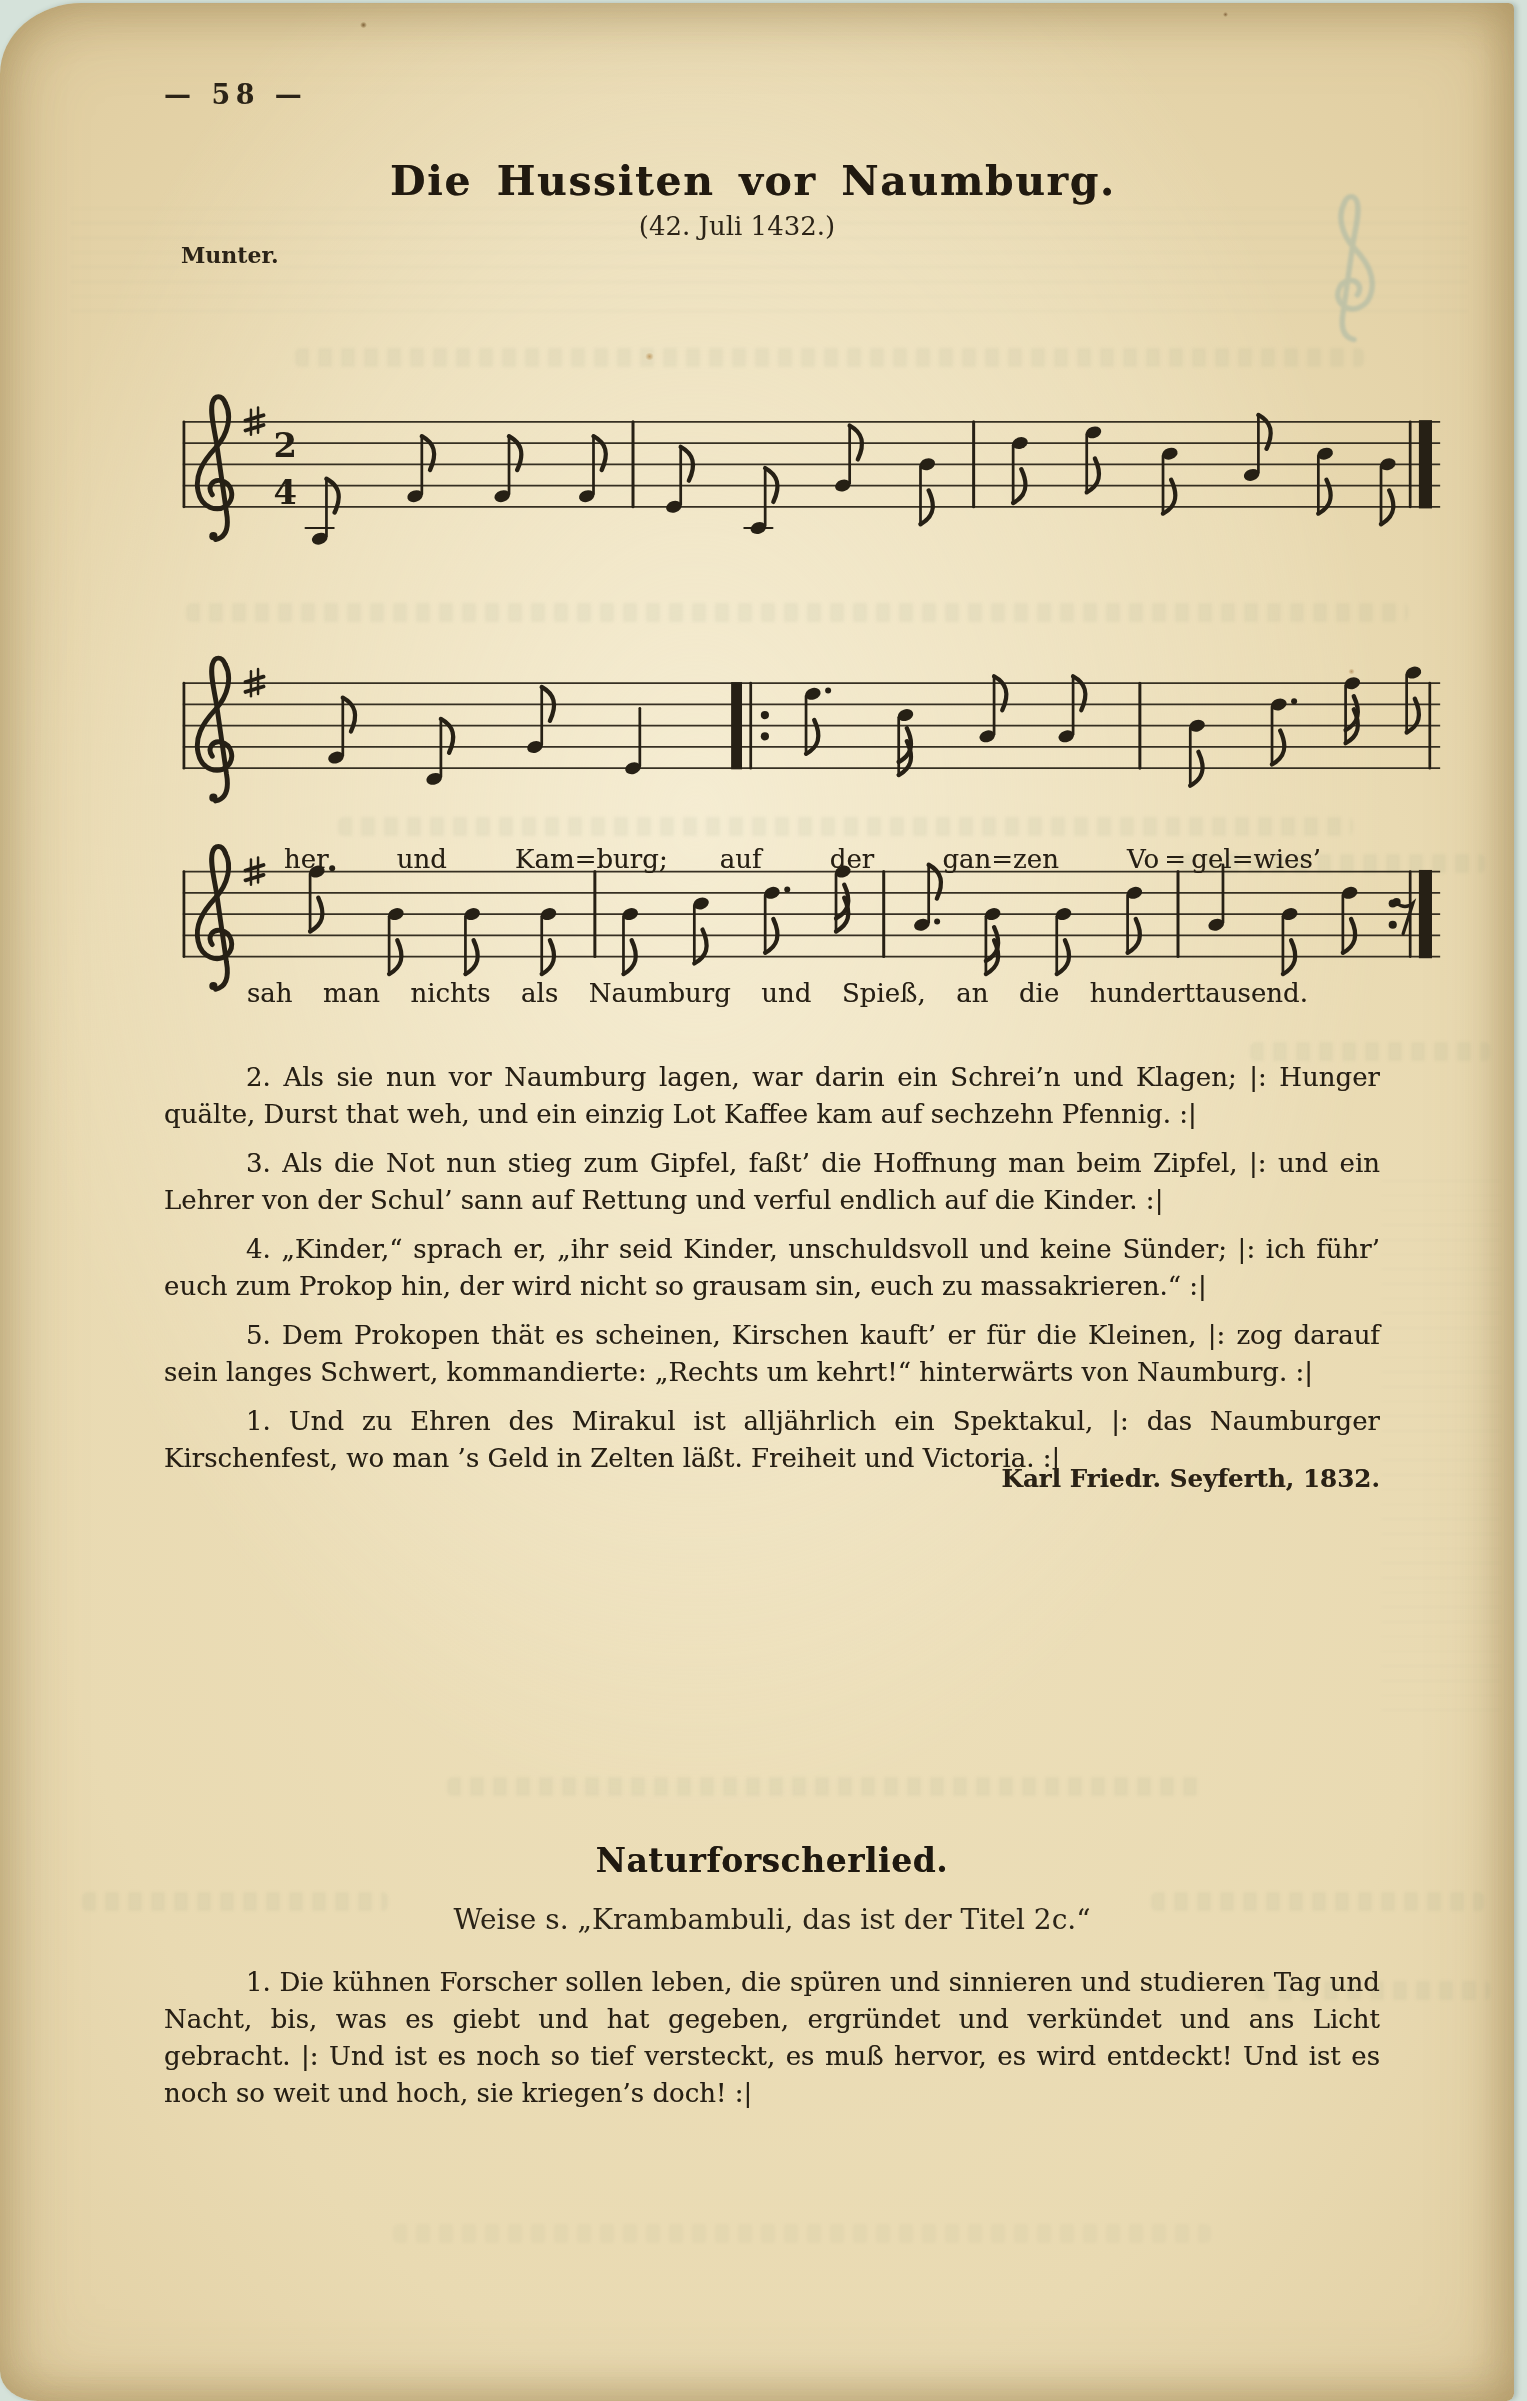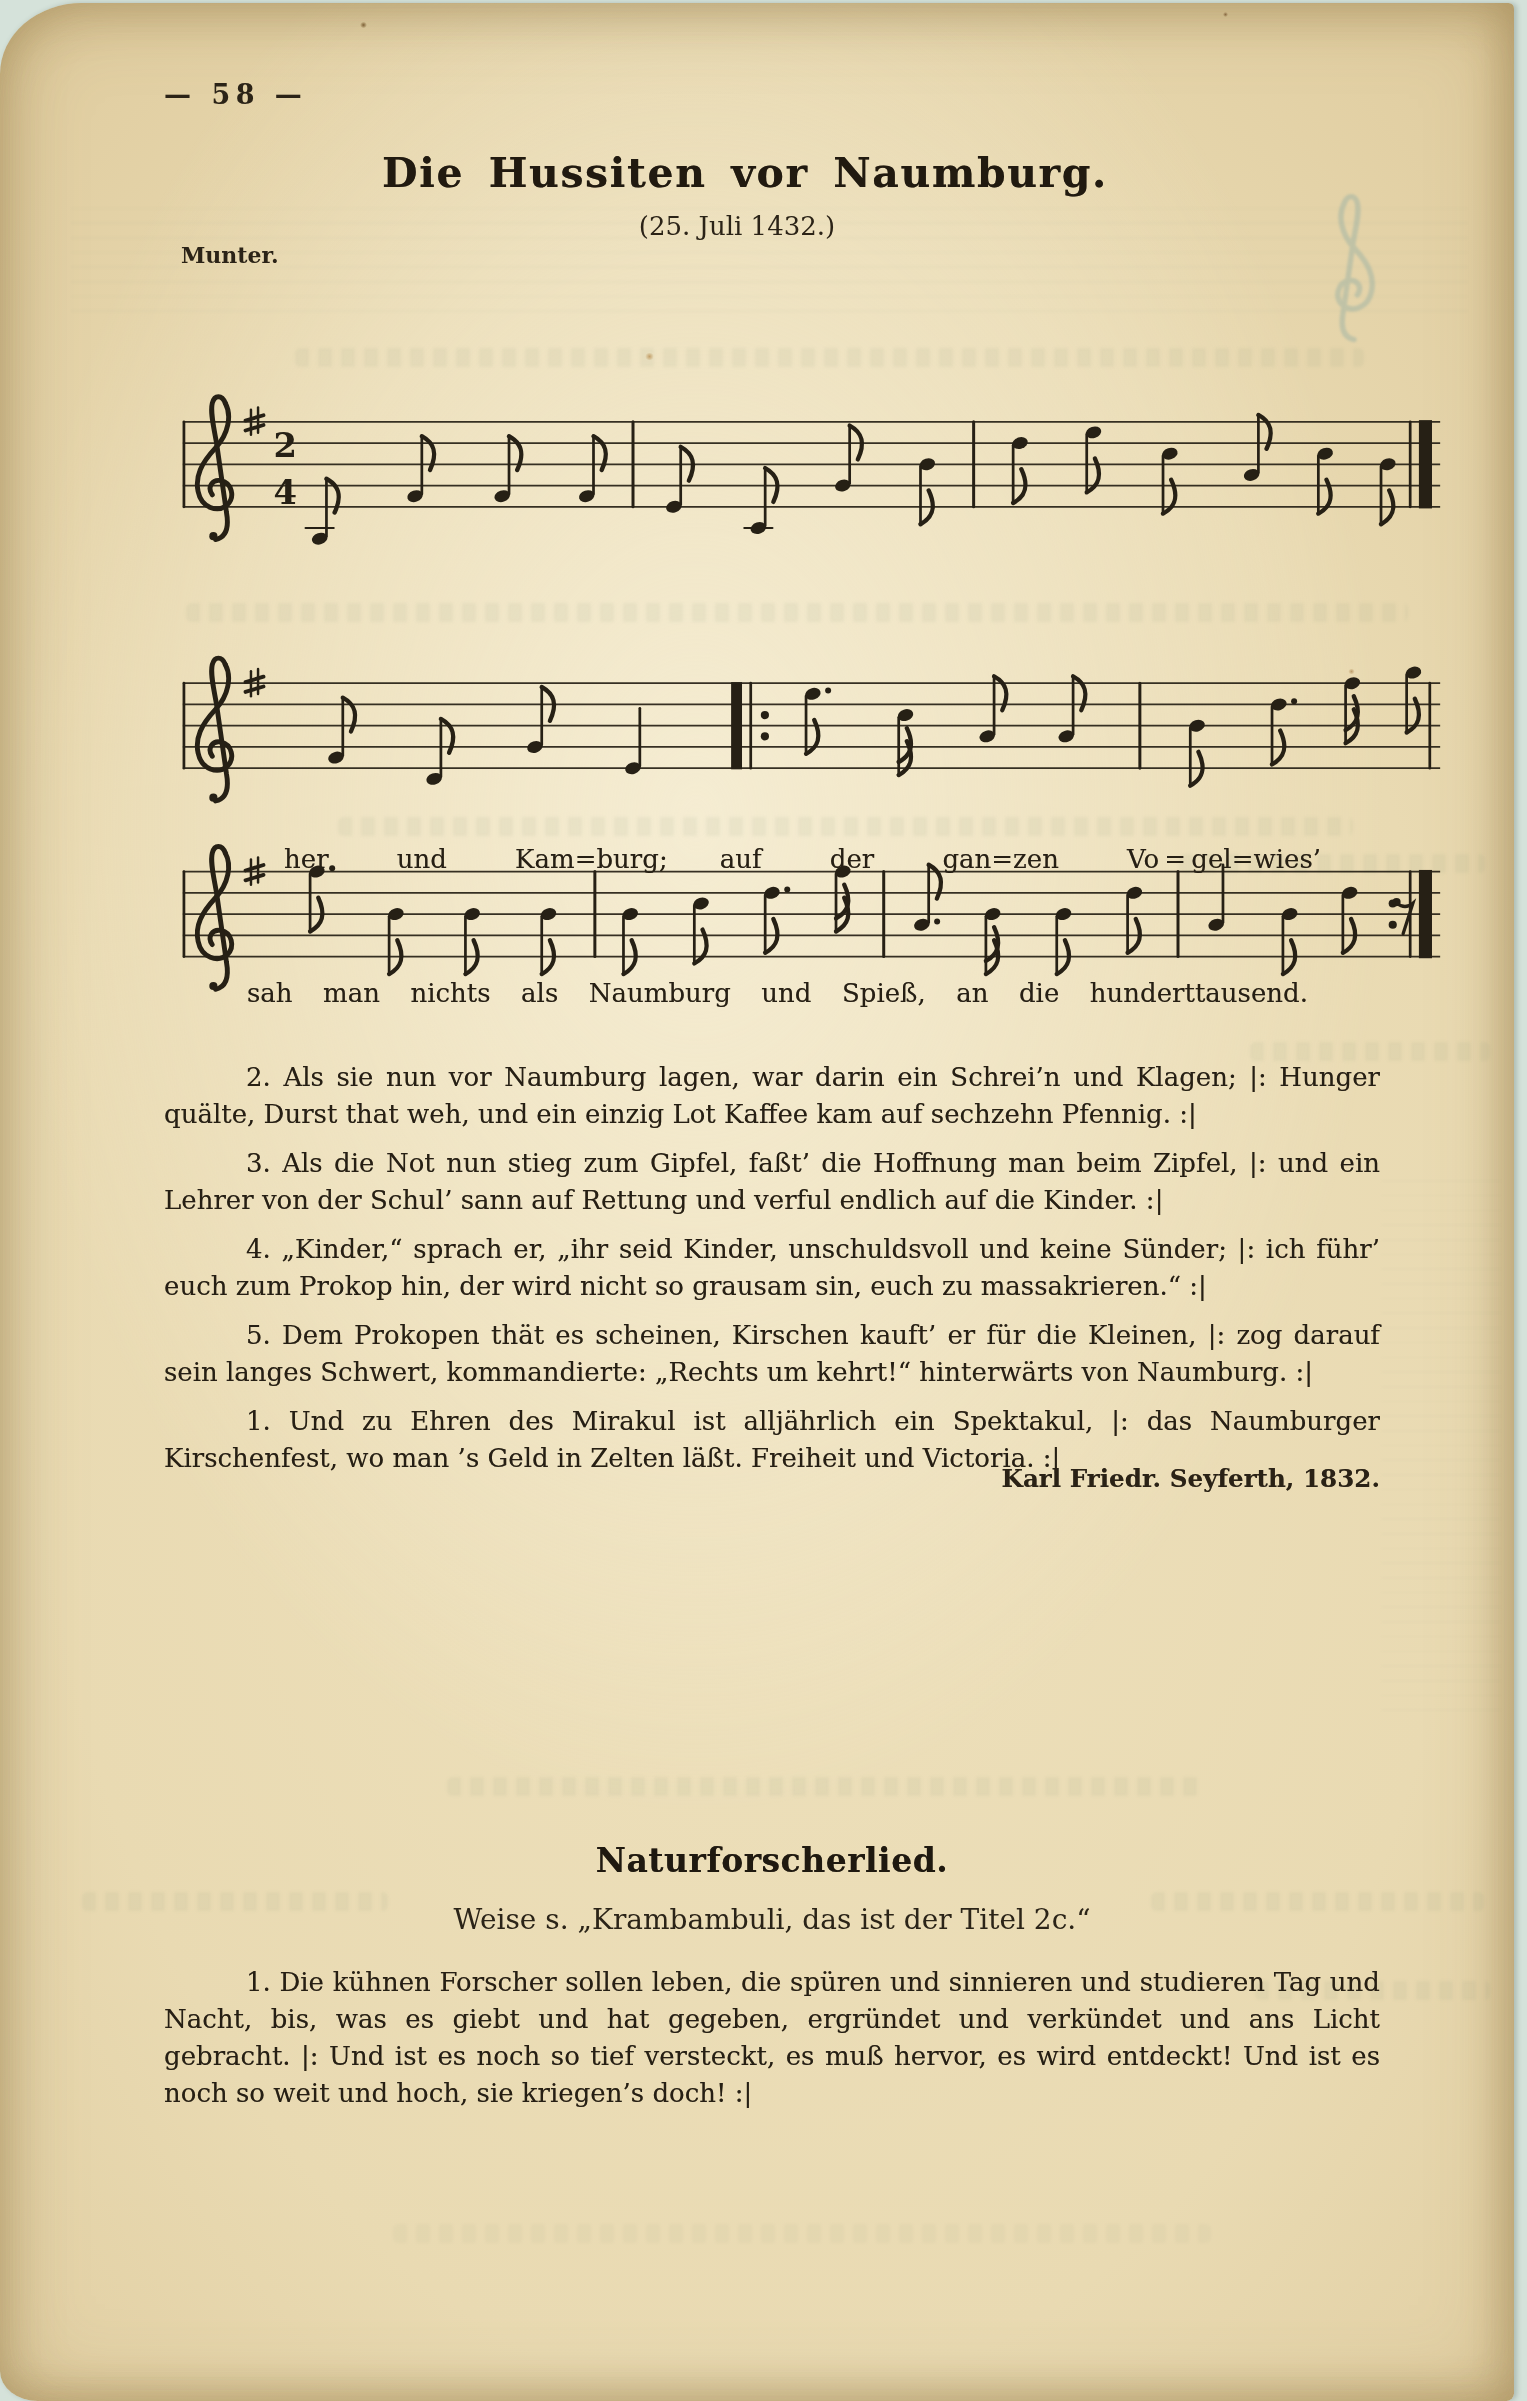--- a/index.html
+++ b/index.html
@@ -18,21 +18,21 @@
     box-shadow: inset 0 0 87px rgba(148,118,66,.28), inset -16.4px 0 38px rgba(140,110,60,.20), inset 0 -11px 33px rgba(140,110,60,.14), 2.2px 0 5.5px rgba(60,80,70,.25);
   }
   .vignette{position:absolute;inset:0;border-radius:inherit;pointer-events:none;
     box-shadow: inset 0 16.4px 44px rgba(150,125,75,.16), inset 22px 0 49px rgba(150,125,75,.14);}
   
   .page-number{
     position:absolute;left:164px;top:76px;width:1146px;
     text-align:left;font-size:27px;font-weight:bold;color:#2b2317;letter-spacing:5.5px;
   }
   .title1{
-    position:absolute;left:164px;top:138px;width:1146px;margin:8px;
+    position:absolute;left:164px;top:138px;width:1146px;margin:16px;
     text-align:center;font-size:41px;font-weight:bold;color:#211a10;letter-spacing:1.6px;word-spacing:8.7px;
     text-shadow:0 0 0.5px rgba(30,22,10,.6);
   }
   .subtitle{
     position:absolute;left:164px;top:208px;width:1146px;
     text-align:center;font-size:26px;color:#2b2317;
   }
   .tempo{
     position:absolute;left:181px;top:239px;font-size:22px;font-weight:bold;color:#2b2317;
   }
@@ -106,21 +106,21 @@
   <div class="ghostrow" style="left:1255px;top:1978px;width:235px;"></div>
   <div class="ghostrow" style="left:393px;top:2221px;width:818px;opacity:.35;"></div>
 
   <div class="speck" style="left:360px;top:19.6px;width:7px;height:6px;background:radial-gradient(circle,#7d6036 0%,rgba(125,96,54,0) 75%);"></div>
   <div class="speck" style="left:1223px;top:9.8px;width:4.9px;height:4.9px;background:radial-gradient(circle,#8a6b43 0%,rgba(138,107,67,0) 75%);"></div>
   <div class="speck" style="left:645px;top:350px;width:8.7px;height:7px;background:radial-gradient(circle,rgba(186,144,84,.8) 0%,rgba(186,144,84,0) 75%);"></div>
   <div class="speck" style="left:1348px;top:666px;width:6.5px;height:5.5px;background:radial-gradient(circle,rgba(170,130,75,.7) 0%,rgba(170,130,75,0) 75%);"></div>
 
   <div class="page-number">— 58 —</div>
   <h1 class="title1">Die Hussiten vor Naumburg.</h1>
-  <div class="subtitle">(25. Juli 1432.)</div>
+  <div class="subtitle">(42. Juli 1432.)</div>
   <div class="tempo">Munter.</div>
 
   <svg class="staff" id="staff-0" viewBox="0 0 2315 400">
       <line x1="4" y1="128" x2="2311" y2="128" stroke="#262015" stroke-width="3.2" opacity="0.92"></line>
       <line x1="4" y1="167" x2="2311" y2="167" stroke="#262015" stroke-width="3.2" opacity="0.92"></line>
       <line x1="4" y1="206" x2="2311" y2="206" stroke="#262015" stroke-width="3.2" opacity="0.92"></line>
       <line x1="4" y1="245" x2="2311" y2="245" stroke="#262015" stroke-width="3.2" opacity="0.92"></line>
       <line x1="4" y1="284" x2="2311" y2="284" stroke="#262015" stroke-width="3.2" opacity="0.92"></line>
       <line x1="6" y1="128" x2="6" y2="284" stroke="#262015" stroke-width="5" stroke-linecap="round"></line>
       <path d="M82 94 C94 116 88 150 64 176 C38 204 26 228 32 256 C38 286 68 296 86 280 C100 266 94 240 74 236 C58 233 48 248 58 262" stroke="#262015" stroke-width="9" fill="none" stroke-linecap="round"></path>

